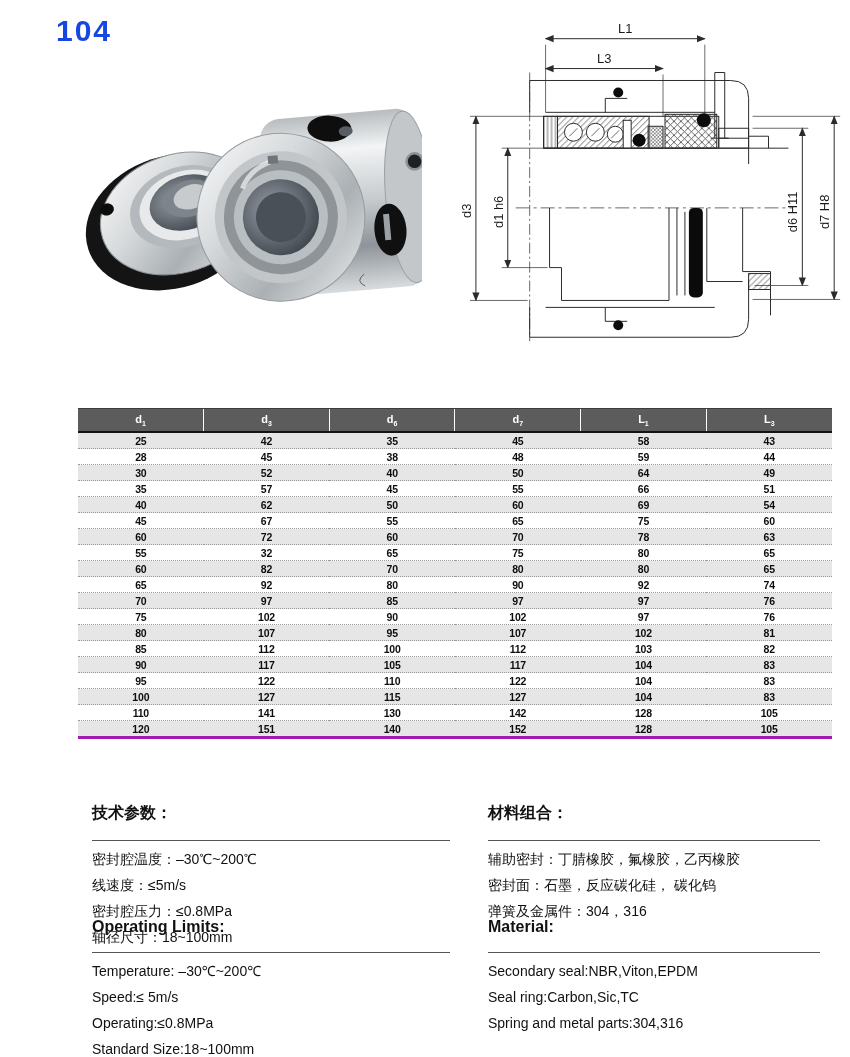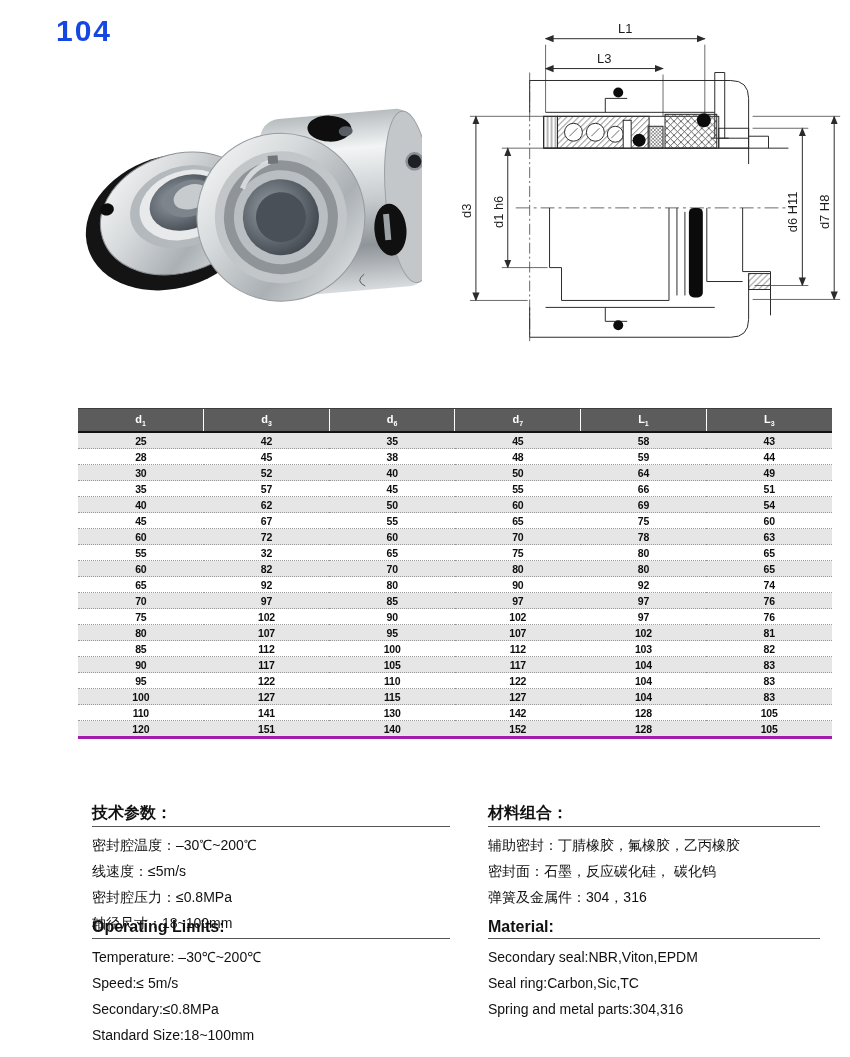--- a/index.html
+++ b/index.html
@@ -22,21 +22,21 @@
             border-bottom:2px solid #141414;padding:0;}
   table.dim th:first-child{border-left:none;}
   table.dim th sub{font-size:7px;}
   table.dim td{font-size:10.5px;font-weight:bold;letter-spacing:-0.2px;text-align:center;
             height:15px;padding:0;border-bottom:1px dotted #9a9a9a;color:#0d0d0d;}
   table.dim tbody tr:nth-child(odd) td{background:#e6e6e6;}
   table.dim tbody tr:last-child td{border-bottom:3px solid #a21caf;}
 
   
   .spec{position:absolute;}
-  .spec .t{font-size:16px;font-weight:bold;padding-bottom:2px;border-bottom:1.5px solid #555;
+  .spec .t{font-size:16px;font-weight:bold;padding-bottom:16px;border-bottom:1.5px solid #555;
            margin-bottom:5px;}
   .spec .ln{font-size:14px;line-height:26px;white-space:pre-wrap;}
   .spec.cn-left{left:62px;top:803px;width:358px;}
   .spec.cn-right{left:458px;top:803px;width:332px;}
   .spec.en-left{left:62px;top:918px;width:358px;}
   .spec.en-right{left:458px;top:918px;width:332px;}
 
   svg{display:block;}
   .dline{stroke:#2b2b2b;stroke-width:1;fill:none;}
   .thin{stroke:#444;stroke-width:0.8;fill:none;}
@@ -364,21 +364,21 @@
         <div class="ln">辅助密封：丁腈橡胶，氟橡胶，乙丙橡胶</div>
         <div class="ln">密封面：石墨，反应碳化硅， 碳化钨</div>
         <div class="ln">弹簧及金属件：304，316</div>
       </div>
   </div>
   <div class="spec en-left">
     <div class="t">Operating Limits:</div>
     <div>
         <div class="ln">Temperature: –30℃~200℃</div>
         <div class="ln">Speed:≤ 5m/s</div>
-        <div class="ln">Secondary:≤0.8MPa</div>
+        <div class="ln">Operating:≤0.8MPa</div>
         <div class="ln">Standard Size:18~100mm</div>
       </div>
   </div>
   <div class="spec en-right">
     <div class="t">Material:</div>
     <div>
         <div class="ln">Secondary seal:NBR,Viton,EPDM</div>
         <div class="ln">Seal ring:Carbon,Sic,TC</div>
         <div class="ln">Spring and metal parts:304,316</div>
       </div>

